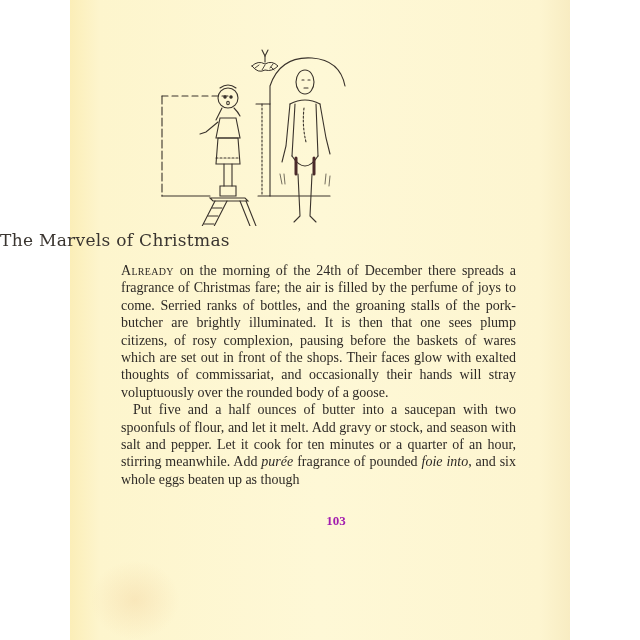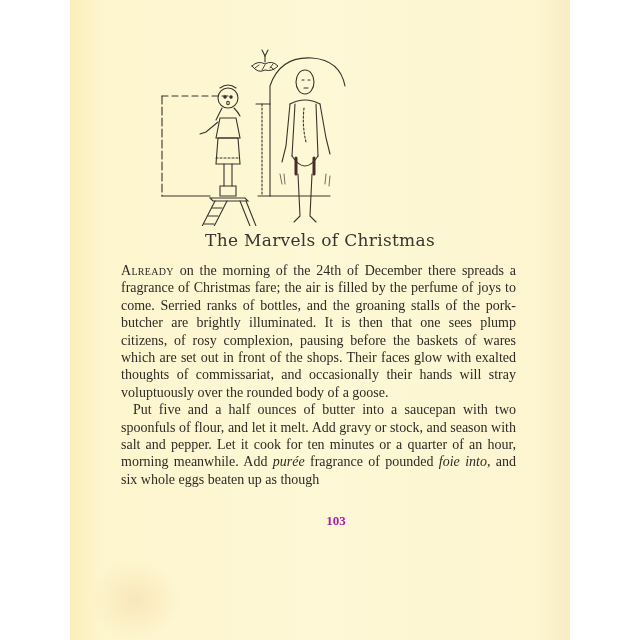--- a/index.html
+++ b/index.html
@@ -10,21 +10,21 @@
   .page {
     position: absolute; left: 70px; top: 0; width: 500px; height: 640px;
     background: linear-gradient(90deg, #fbeeb8 0%, #fdf5cd 6%, #fef8d6 50%, #fdf5d0 94%, #f8ecc2 100%);
   }
   .page::after {
     content: ""; position: absolute; left: 20px; bottom: 0; width: 90px; height: 80px;
     background: radial-gradient(ellipse at center, rgba(240,205,150,0.35), rgba(240,205,150,0) 70%);
   }
   .illustration { position: absolute; left: 140px; top: 46px; width: 210px; height: 180px; }
   .title {
-    position: absolute; left: 0; top: 230px; width: 640px; text-align: center;
+    position: absolute; left: 0; top: 230px; width: 640px; text-align: left;
     font-family: "DejaVu Serif", serif; font-size: 17px; color: #3a3530; letter-spacing: 0.3px;
   }
   .body-text {
     position: absolute; left: 121px; top: 262px; width: 395px;
     font-size: 14px; line-height: 17.4px; color: #2e2a26; text-align: justify;
   }
   .body-text p { margin: 0; }
   .sc { font-variant: small-caps; letter-spacing: 0.3px; }
   .recipe-title { font-style: italic; margin-top: 18px !important; }
   .indent { text-indent: 12px; }
@@ -92,16 +92,16 @@
     <path d="M158 128 L160 170 L154 176 M172 128 L170 170 L176 176"></path>
     <path d="M164 62 Q162 80 166 96" stroke-dasharray="2 2"></path>
     <path d="M140 128 l2 10 M144 128 l1 10 M186 128 l-1 10 M190 130 l-1 10" stroke-width="0.7"></path>
   </g>
 </svg>
 
 <div class="title">The Marvels of Christmas</div>
 
 <div class="body-text">
   <p><span class="sc">Already</span><span> on the morning of the 24th of December there spreads a fragrance of Christmas fare; the air is filled by the perfume of joys to come. Serried ranks of bottles, and the groaning stalls of the pork-butcher are brightly illuminated. It is then that one sees plump citizens, of rosy complexion, pausing before the baskets of wares which are set out in front of the shops. Their faces glow with exalted thoughts of commissariat, and occasionally their hands will stray voluptuously over the rounded body of a goose.</span></p>
-  <p class="indent"><span>Put five and a half ounces of butter into a saucepan with two spoonfuls of flour, and let it melt. Add gravy or stock, and season with salt and pepper. Let it cook for ten minutes or a quarter of an hour, morning meanwhile. Add </span><i>purée</i><span> fragrance of pounded </span><i>foie into</i><span>, and six whole eggs beaten up as though</span></p>
+  <p class="indent"><span>Put five and a half ounces of butter into a saucepan with two spoonfuls of flour, and let it melt. Add gravy or stock, and season with salt and pepper. Let it cook for ten minutes or a quarter of an hour, stirring meanwhile. Add </span><i>purée</i><span> fragrance of pounded </span><i>foie into</i><span>, and six whole eggs beaten up as though</span></p>
 </div>
 
 <div class="folio">103</div>
 
 </body></html>

